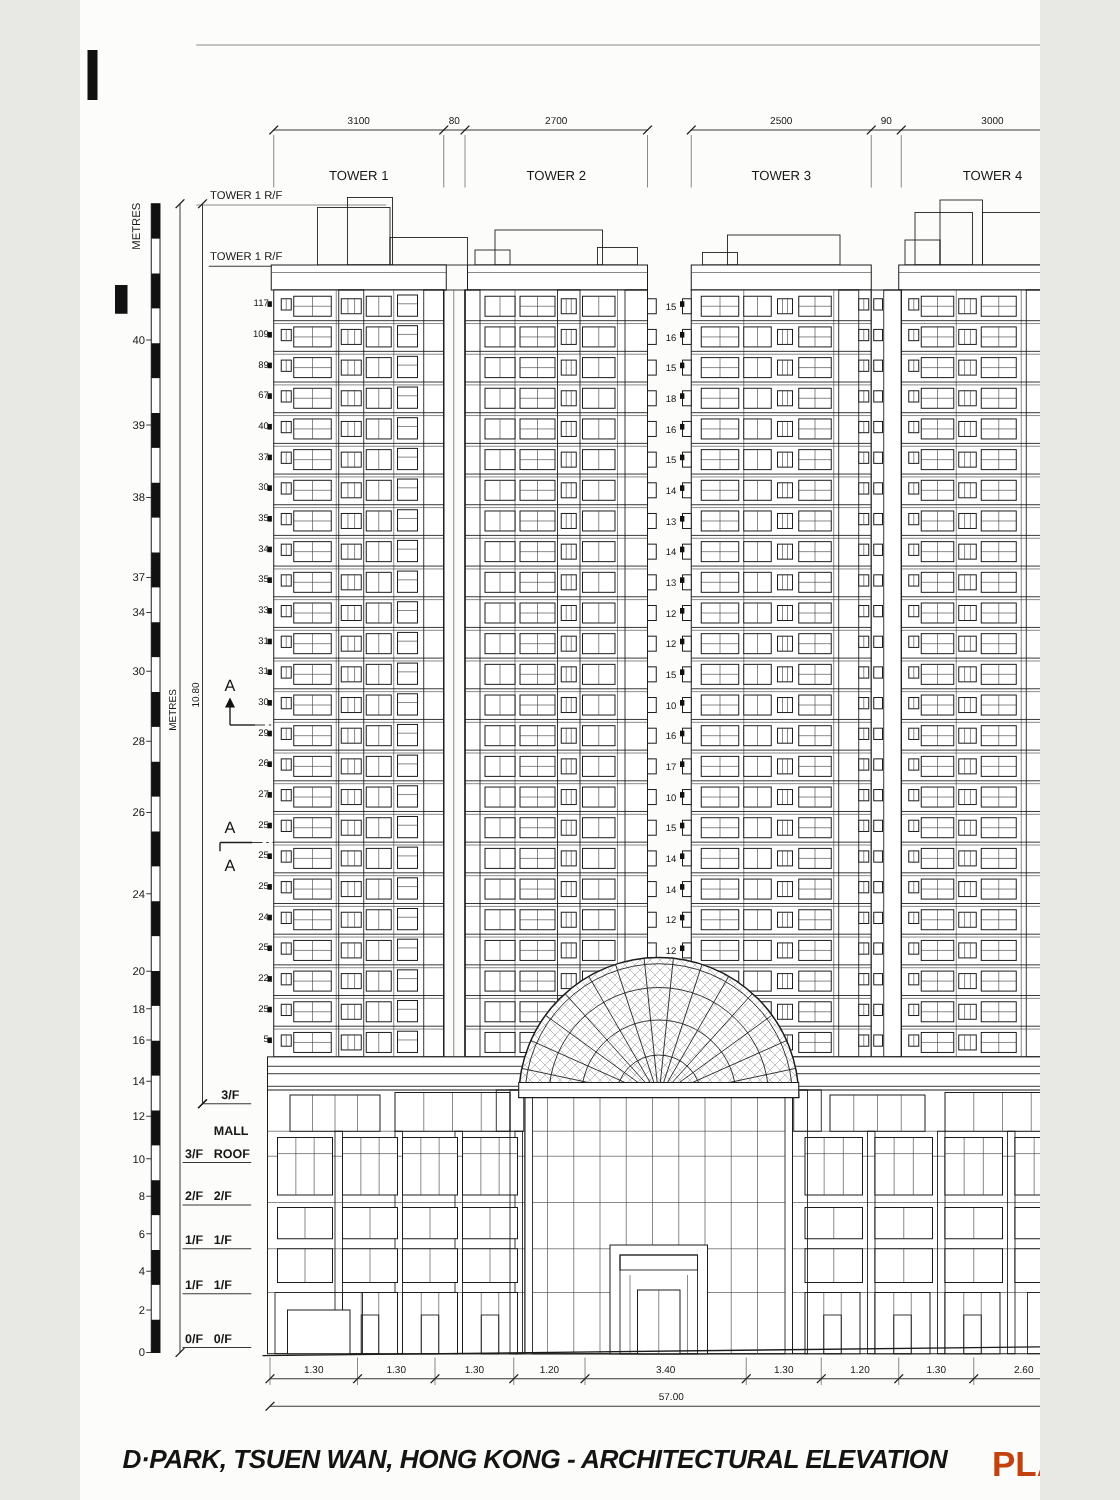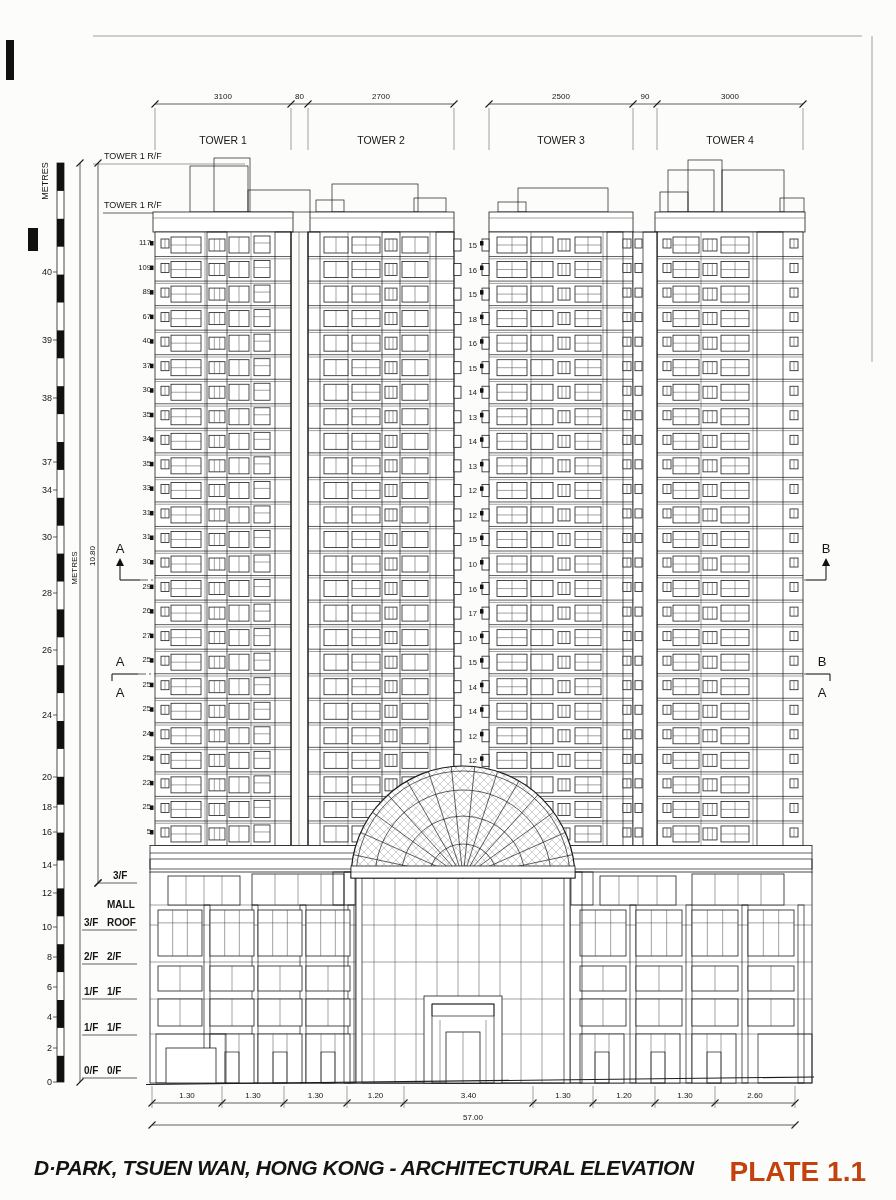--- a/index.html
+++ b/index.html
@@ -1,16 +1,16 @@
 <!DOCTYPE html>
 <html><head>
 <meta charset="utf-8">
 <style>
   html,body{margin:0;padding:0;background:#e8e8e4;}
-  #page{position:relative;width:896px;height:1200px;background:#fcfcfa;margin:0 auto;
+  #page{position:relative;width:768px;height:1200px;background:#fcfcfa;margin:0 auto;
         font-family:"Liberation Sans", sans-serif;overflow:hidden;}
   svg{position:absolute;left:0;top:0;}
   svg .ln{stroke:#1c1c1c;stroke-width:0.7;fill:none;}
   svg .ln2{stroke:#1c1c1c;stroke-width:1.1;fill:none;}
   svg .thin{stroke:#444;stroke-width:0.5;fill:none;}
   svg .wh{fill:#ffffff;stroke:#1c1c1c;stroke-width:0.8;}
   svg .blk{fill:#111;stroke:none;}
   svg text{fill:#161616;}
   .t8{font-size:8px;} .t7{font-size:7.6px;} .t9{font-size:9px;}
   .t10{font-size:10px;} .t11{font-size:10.5px;} .t13{font-size:13px;}

